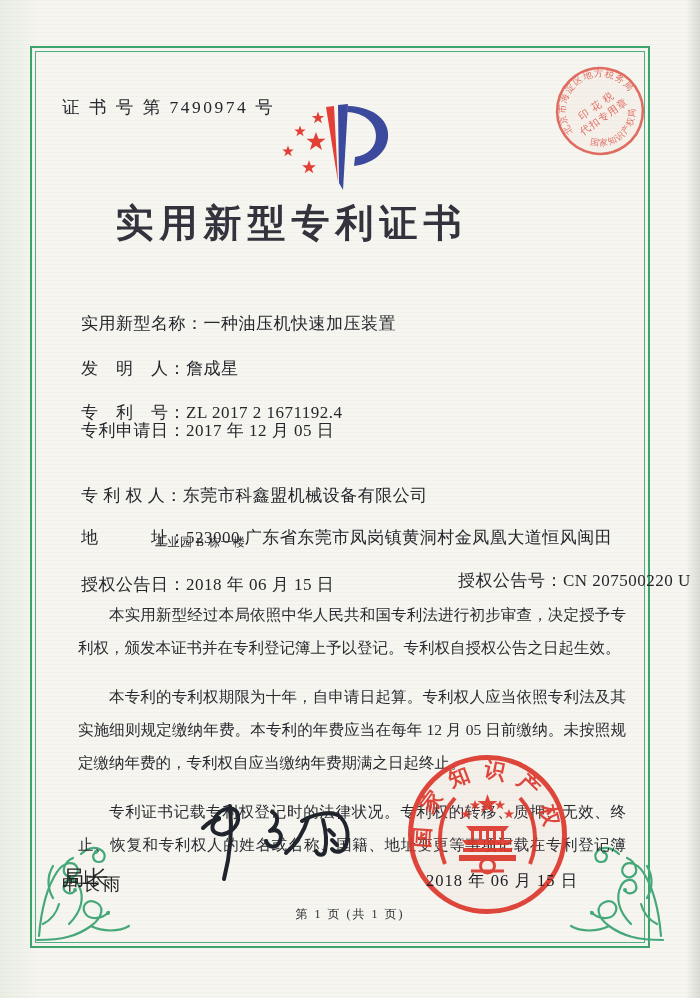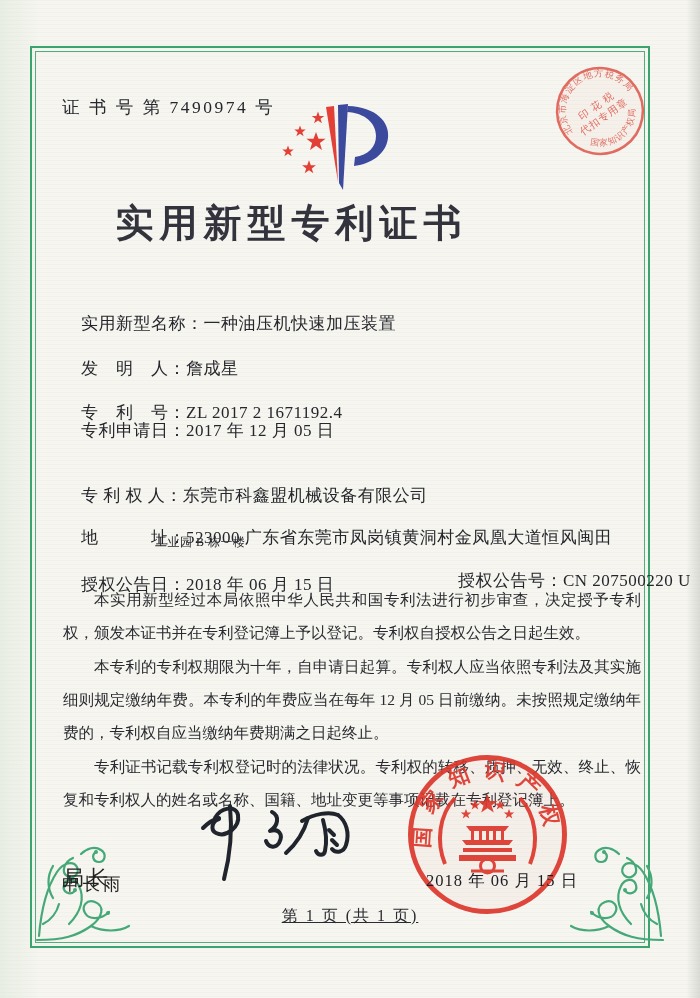--- a/index.html
+++ b/index.html
@@ -18,25 +18,25 @@
   
   .cert-no{position:absolute;left:62px;top:95px;font-size:17.5px;letter-spacing:2.5px;color:#26272e;}
   .title{position:absolute;left:0;top:198px;width:583px;text-align:center;
     font-size:38px;font-weight:bold;letter-spacing:6px;color:#32333c;}
   .field-row{position:absolute;left:62px;font-size:17px;letter-spacing:.5px;white-space:pre;color:#26272d;}
   .field-label{white-space:pre;}
   .field-value{white-space:pre;}
   .addr-line2{position:absolute;left:155px;top:534px;font-size:12px;letter-spacing:.5px;color:#26272d;}
   .col2{position:absolute;left:396px;top:16px;white-space:pre;}
   .paras{position:absolute;left:62px;top:582px;width:580px;}
-  .paras p{margin:1px;font-size:15.5px;line-height:33px;text-align:justify;text-indent:2em;color:#2a2b31;}
+  .paras p{margin:16px;font-size:15.5px;line-height:33px;text-align:justify;text-indent:2em;color:#2a2b31;}
   .director-title{position:absolute;left:63px;top:840px;font-size:21px;letter-spacing:4px;color:#222;margin-top:24px;}
   .director-name{position:absolute;left:62px;top:872px;font-size:17.5px;letter-spacing:3px;color:#222;}
   .seal-date{position:absolute;left:426px;top:870px;font-size:16.5px;letter-spacing:1px;color:#1d1e24;}
-  .footer{position:absolute;left:0;top:906px;width:700px;text-align:center;font-size:16px;letter-spacing:2px;color:#2a2b31;text-decoration:underline;}
+  .footer{position:absolute;left:0;top:906px;width:700px;text-align:center;font-size:12px;letter-spacing:2px;color:#2a2b31;}
   svg{position:absolute;overflow:visible;}
   .logo-svg{left:270px;top:98px;}
   .sig-svg{left:185px;top:782px;}
   .seal-svg{left:405px;top:752px;}
   .tax-svg{left:551px;top:62px;}
   .orn-left{left:33px;top:828px;}
   .orn-right{left:507px;top:828px;}
 </style>
 </head>
 <body>

